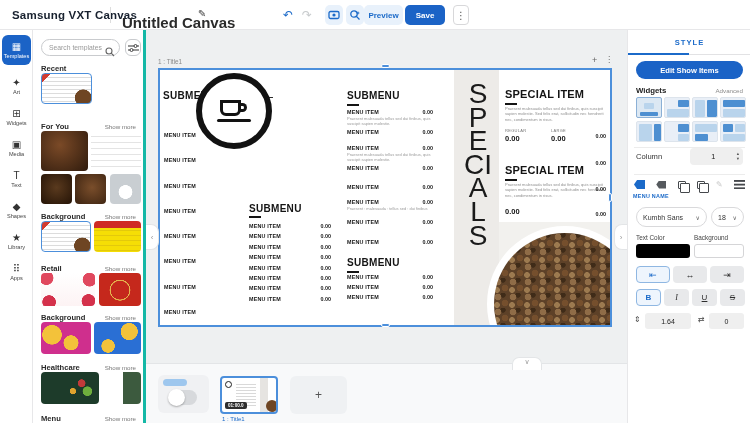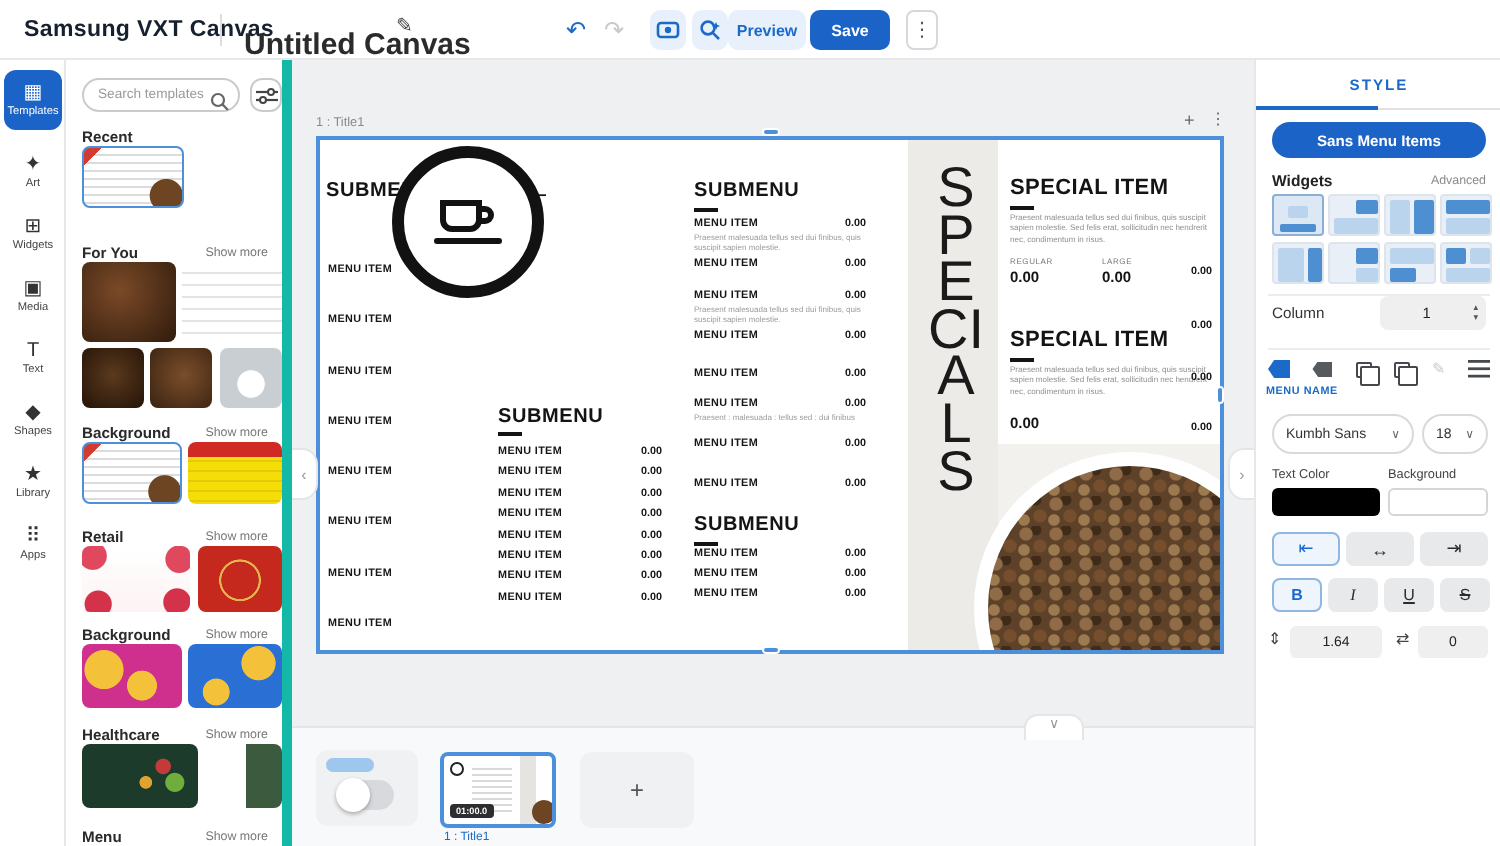--- a/index.html
+++ b/index.html
@@ -25,21 +25,21 @@
 
   
   .rail{position:absolute;left:0;top:30px;width:33px;height:393px;background:#fff;border-right:1px solid #e7e7e9;z-index:20}
   .rail-item{position:absolute;left:2px;width:29px;height:29px;display:flex;flex-direction:column;align-items:center;justify-content:center;gap:1px;color:#333}
   .rail-item .ric{font-size:10px;line-height:10px}
   .rail-item .rlb{font-size:5.6px;color:#444;white-space:nowrap}
   .rail-item.active{background:#1b63c6;border-radius:6px;height:30px}
   .rail-item.active .ric,.rail-item.active .rlb{color:#fff}
 
   
-  .tpanel{position:absolute;left:33px;top:30px;width:113px;height:393px;background:#fff;border-right:5px solid #14b8a6;z-index:20;overflow:hidden}
+  .tpanel{position:absolute;left:33px;top:30px;width:113px;height:393px;background:#fff;border-right:3px solid #14b8a6;z-index:20;overflow:hidden}
   .search{position:absolute;left:8px;top:9px;width:79px;height:17px;border:1px solid #c9cbce;border-radius:9px;font-size:6.8px;padding:0 16px 0 7px;color:#333;outline:none;font-family:inherit}
   .search::placeholder{color:#9a9a9a}
   .search-ic{position:absolute;left:72px;top:13px}
   .filter-btn{position:absolute;left:92px;top:9px;width:16px;height:17px;border:1px solid #c9cbce;border-radius:6px;background:#fff;display:flex;align-items:center;justify-content:center}
   .sec-title{position:absolute;left:8px;font-size:7.6px;font-weight:700;color:#2a2a2a}
   .show-more{position:absolute;right:7px;font-size:6.2px;color:#777}
   .tile{position:absolute;border-radius:4px;overflow:hidden}
   .tile.sel{border:1.5px solid #4c8fdb}
 
   
@@ -464,21 +464,21 @@
         <span>+</span>
       </div>
   </div>
 
   <div class="rpanel">
     <div class="rtabs">
       <div class="rtab active">STYLE</div>
     </div>
     <div class="rtab-underline"></div>
 
-    <div class="edit-btn">Sans Menu Items</div>
+    <div class="edit-btn">Edit Show Items</div>
 
     <div class="layouts-lb">Widgets</div>
     <div class="advanced-lb">Advanced</div>
 
     <div class="ltile sel" style="left:8px;top:67px">
       <span style="left:3px;top:14px;width:18px;height:4px;background:#4d8fd1"></span>
       <span style="left:7px;top:5px;width:10px;height:6px;background:#b9d4ec"></span>
     </div>
     <div class="ltile" style="left:36px;top:67px">
       <span style="left:13px;top:2px;width:11px;height:7px;background:#4d8fd1"></span>

